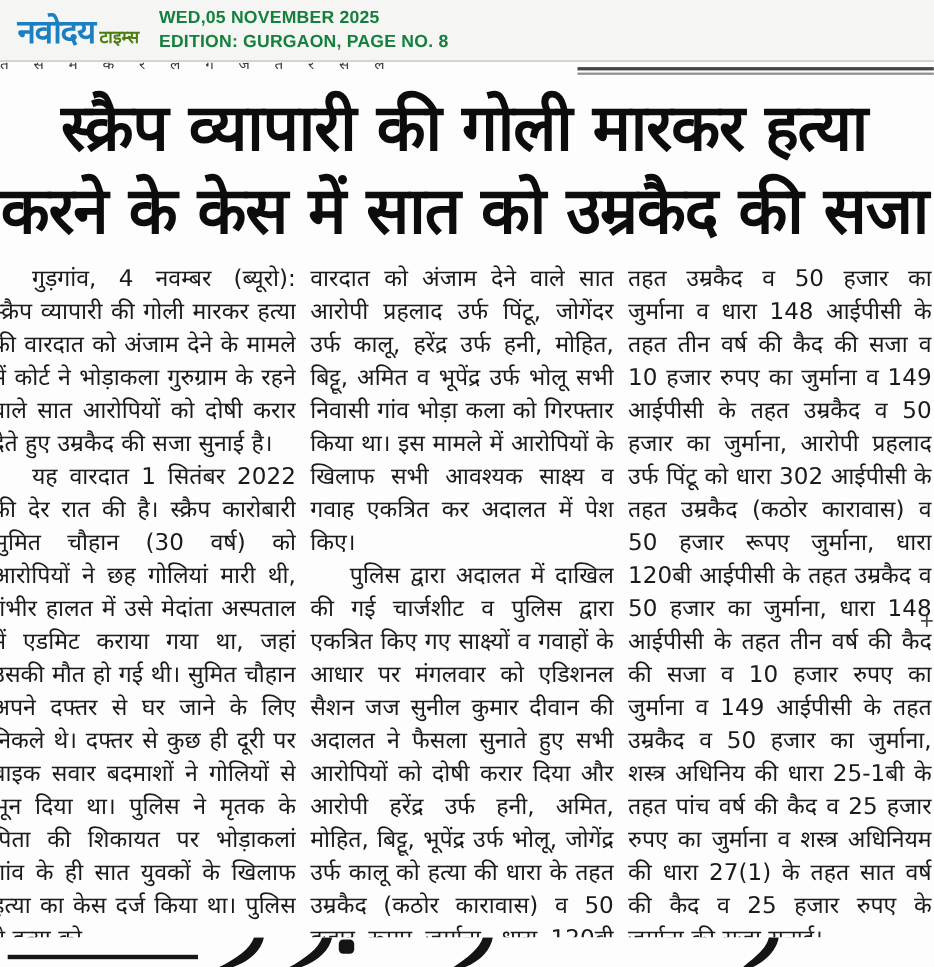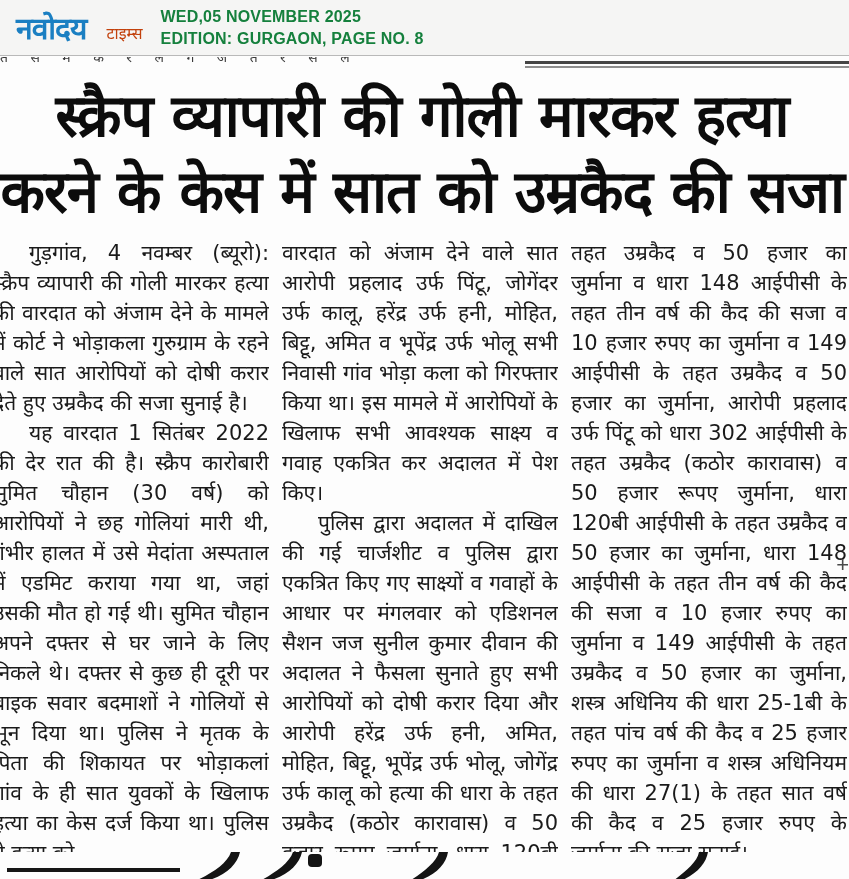--- a/index.html
+++ b/index.html
@@ -19,21 +19,21 @@
     border-bottom:1px solid #b9b9b9;
     display:flex; align-items:center;
   }
   .logo { margin-left:16px; display:flex; align-items:baseline; white-space:nowrap; }
   .logo-main {
     font-weight:bold; font-size:30px; color:#1b7fc2;
     letter-spacing:-1px;
     font-family:Liberation Serif, serif;
     text-align:right;
   }
-  .logo-sub { font-size:16px; color:#c2410c; margin-left:20px; font-weight:normal; }
+  .logo-sub { font-size:16px; color:#4d7c0f; margin-left:4px; font-weight:bold; }
   .date-block {
     margin-left:18px;
     font-family:"Liberation Sans", sans-serif;
     font-weight:bold; font-size:16px; line-height:22px; color:#15803d;
     letter-spacing:0.2px;
   }
 
   
   .top-strip {
     position:absolute; left:0; top:57px; width:849px; height:20px;

